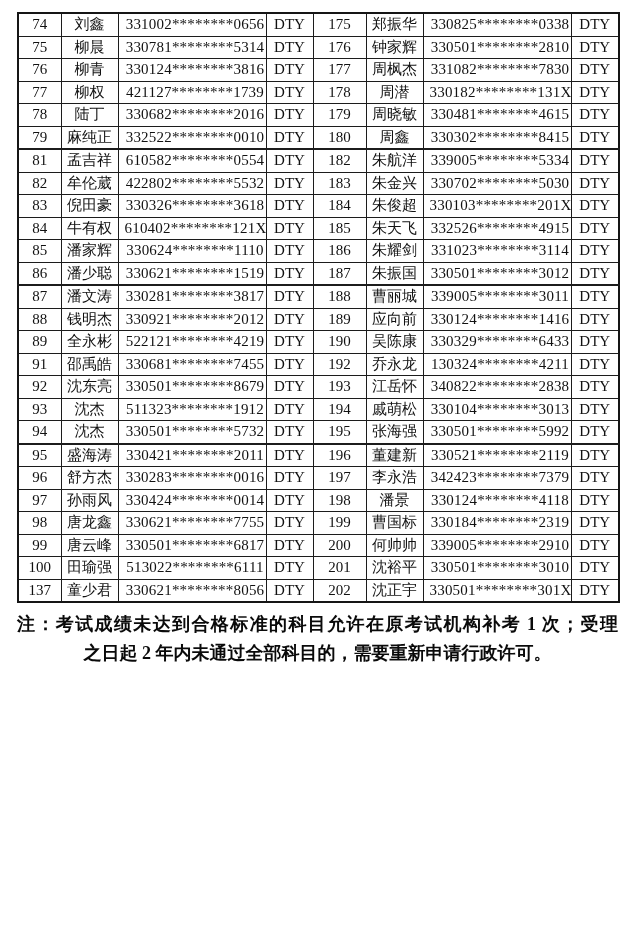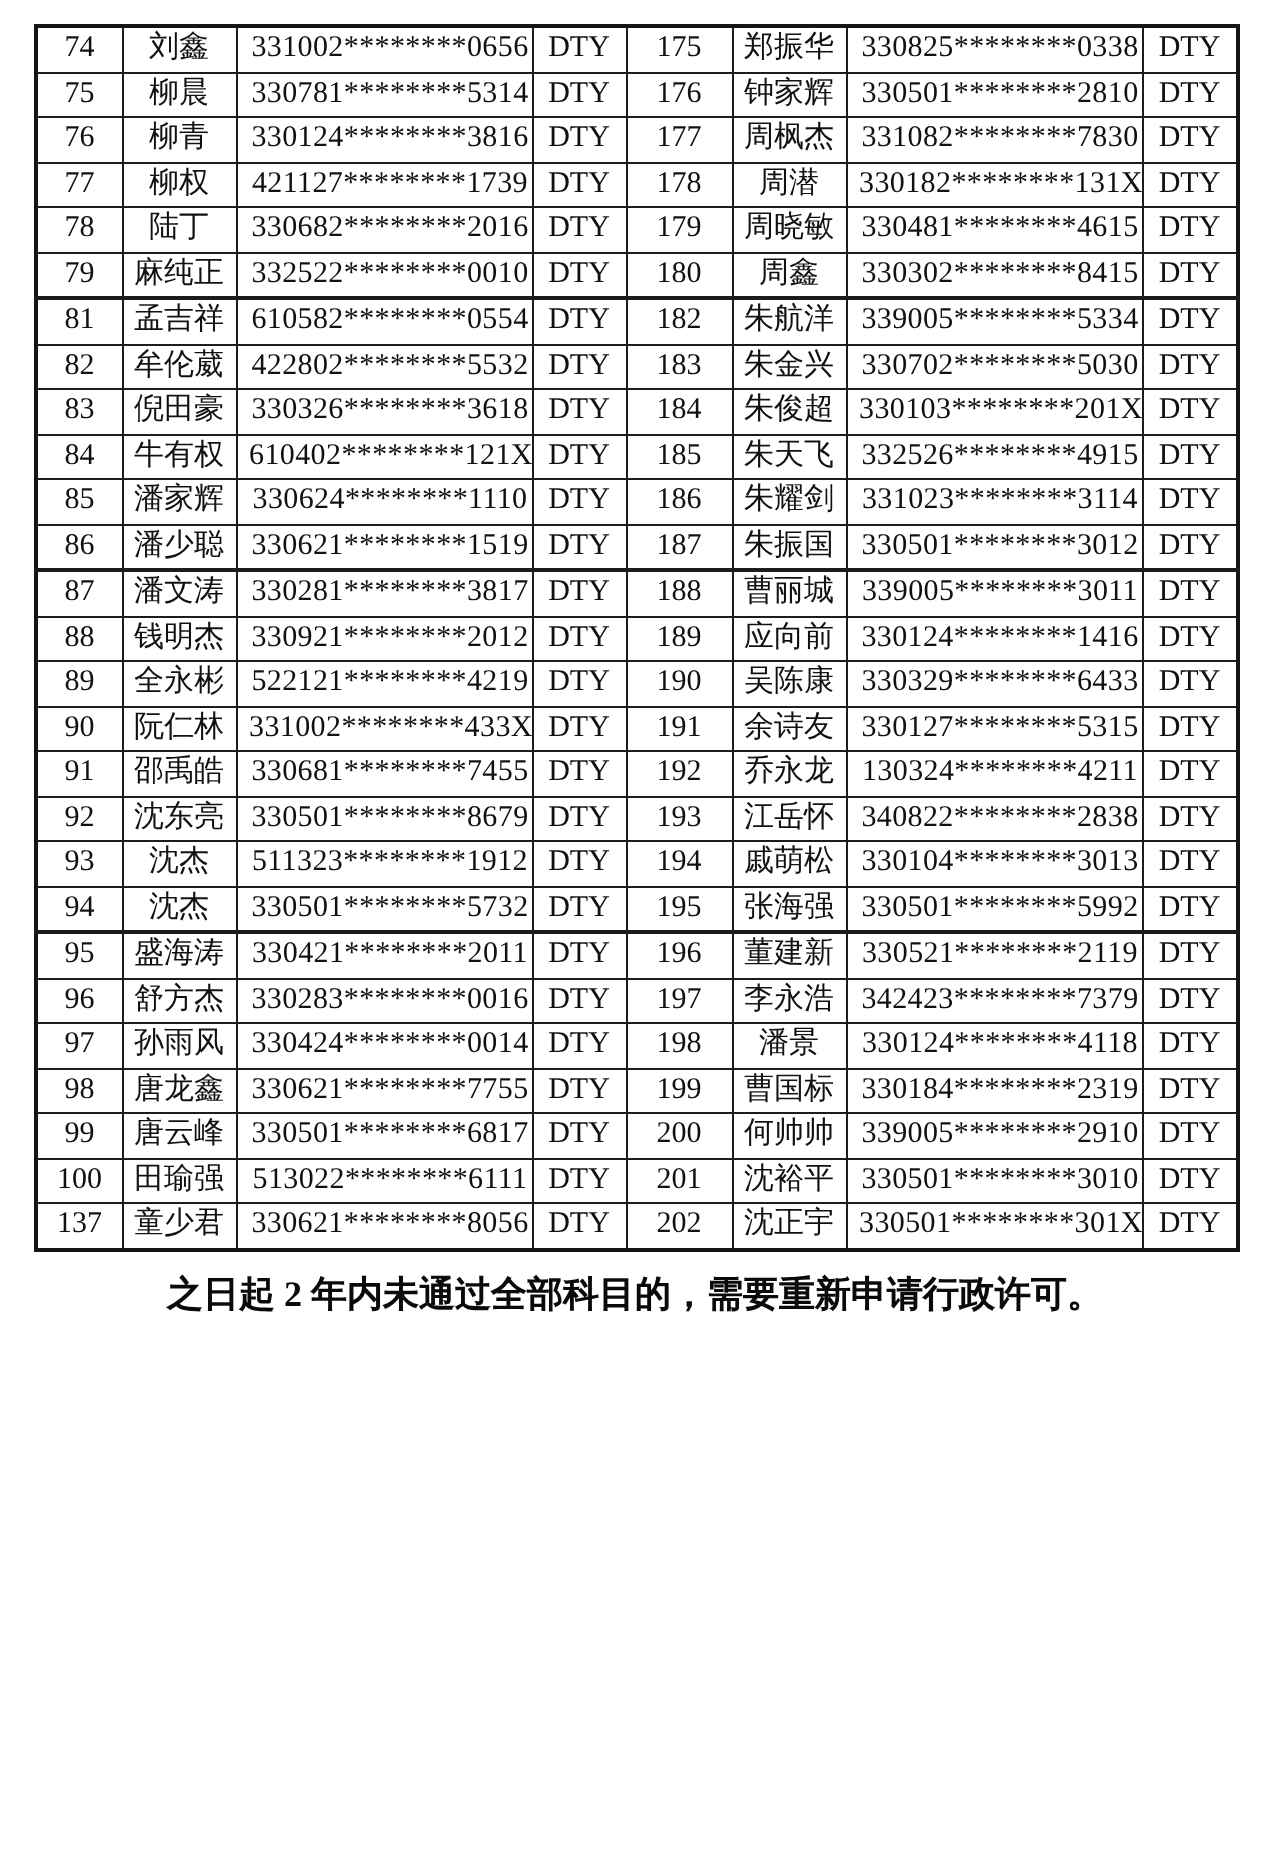--- a/index.html
+++ b/index.html
@@ -264,30 +264,20 @@
           <td class="c-no">89</td>
           <td class="c-name">全永彬</td>
           <td class="c-id">522121********4219</td>
           <td class="c-cert">DTY</td>
           <td class="c-no">190</td>
           <td class="c-name">吴陈康</td>
           <td class="c-id">330329********6433</td>
           <td class="c-cert">DTY</td>
         </tr>
         <tr>
-          <td class="c-no">90</td>
-          <td class="c-name">阮仁林</td>
-          <td class="c-id">331002********433X</td>
-          <td class="c-cert">DTY</td>
-          <td class="c-no">191</td>
-          <td class="c-name">余诗友</td>
-          <td class="c-id">330127********5315</td>
-          <td class="c-cert">DTY</td>
-        </tr>
-        <tr>
           <td class="c-no">91</td>
           <td class="c-name">邵禹皓</td>
           <td class="c-id">330681********7455</td>
           <td class="c-cert">DTY</td>
           <td class="c-no">192</td>
           <td class="c-name">乔永龙</td>
           <td class="c-id">130324********4211</td>
           <td class="c-cert">DTY</td>
         </tr>
         <tr>
@@ -387,20 +377,21 @@
           <td class="c-cert">DTY</td>
           <td class="c-no">202</td>
           <td class="c-name">沈正宇</td>
           <td class="c-id">330501********301X</td>
           <td class="c-cert">DTY</td>
         </tr>
       </tbody>
   </table>
 
   <div class="note">
+    <div class="note-line1">注：考试成绩未达到合格标准的科目允许在原考试机构补考 1 次；受理</div>
     <div class="note-line2">之日起 2 年内未通过全部科目的，需要重新申请行政许可。</div>
   </div>
 
   <div class="pageno">— 4 —</div>
 
   <div class="logo">
     <div class="logo-top">
       <span class="logo-mark" style="color: rgb(194, 37, 44);">
         <span>8</span>
         <span class="h-top" style="color: rgb(194, 37, 44);">♥</span>

